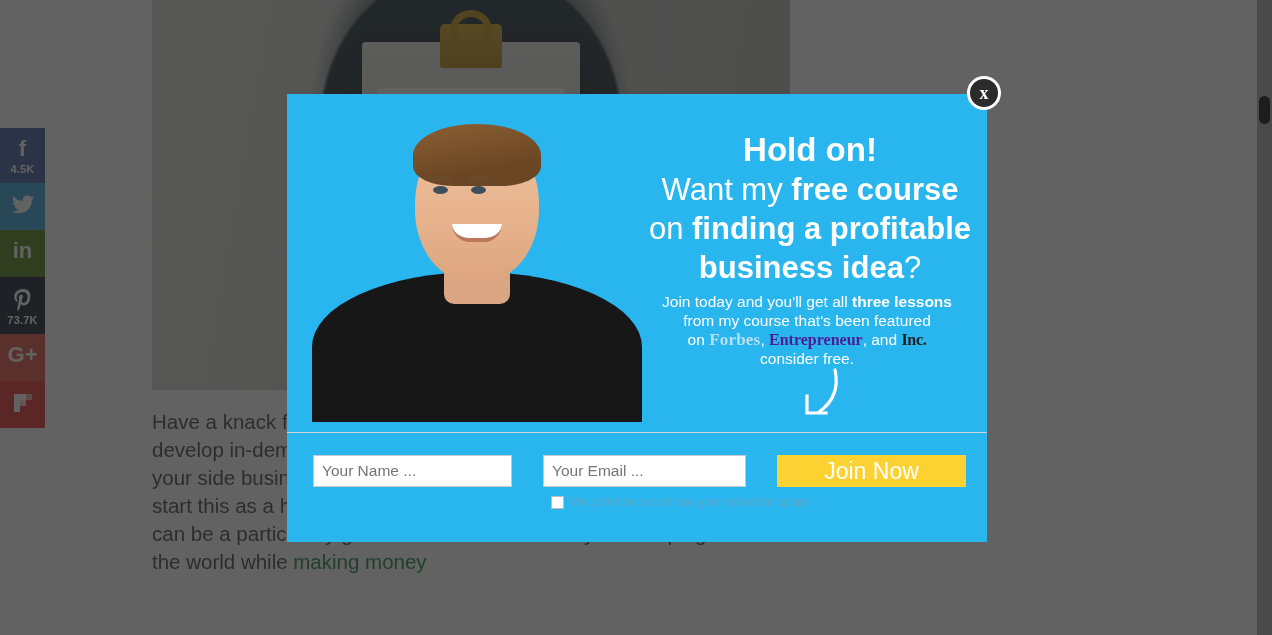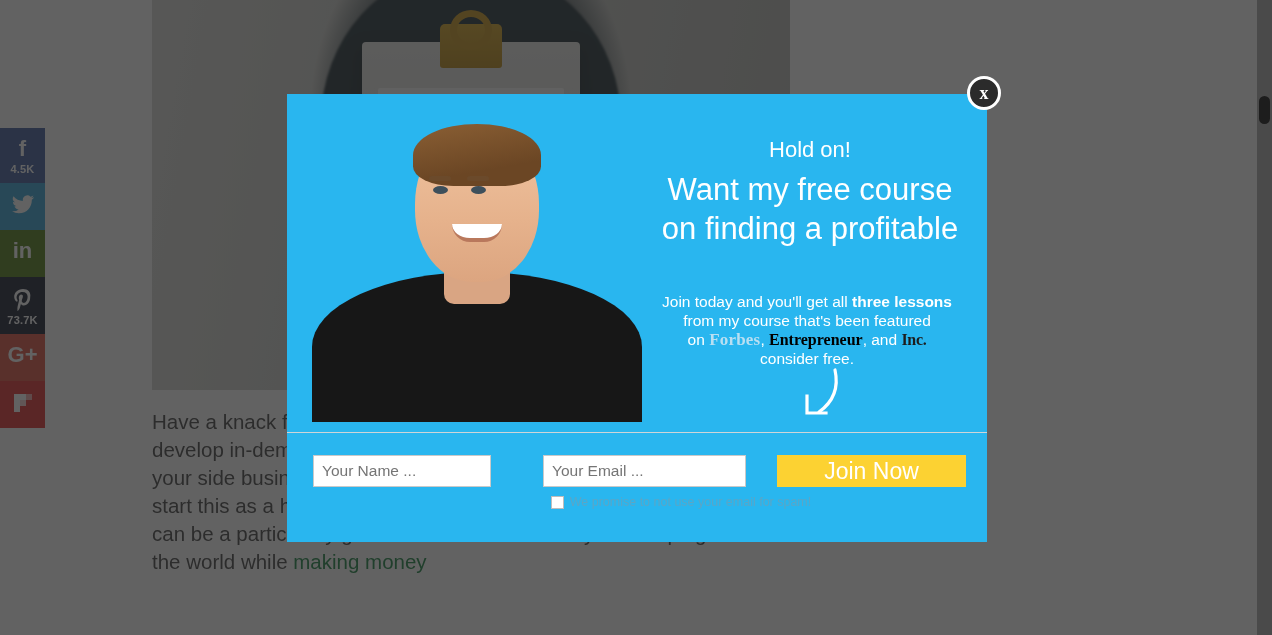--- a/index.html
+++ b/index.html
@@ -170,39 +170,39 @@
     width: 50px; height: 18px;
     border-radius: 0 0 26px 26px;
     background: #ffffff; border-bottom: 4px solid #b9785c;
   }
 
   
   #headline {
     position: absolute; left: 358px; top: 36px; width: 330px;
     text-align: center; color: #ffffff;
   }
-  #headline .l1 { font-size: 22px; line-height: 40px; font-weight: 400; text-align: center; }
+  #headline .l1 { font-size: 33px; line-height: 40px; font-weight: 700; text-align: center; }
   #headline .l2 { font-size: 31px; line-height: 39px; font-weight: 300; }
   #headline .l3 { font-size: 31px; line-height: 39px; font-weight: 300; }
   #headline .l4 { font-size: 31px; line-height: 39px; font-weight: 300; }
-  #headline b { font-weight: 400; }
+  #headline b { font-weight: 700; }
 
   #sub {
     position: absolute; left: 340px; top: 198px; width: 360px;
     text-align: center; color: #ffffff;
     font-size: 15.5px; line-height: 19px;
   }
   #sub b { font-weight: 700; }
   .brand-forbes {
     font-family: "Liberation Serif", serif; font-weight: 700;
     color: #b9dff2; font-size: 17px; letter-spacing: .2px;
   }
   .brand-entrepreneur {
     font-family: "Liberation Serif", serif; font-weight: 700;
-    color: #000000; font-size: 16px;
+    color: #4c1d95; font-size: 16px;
   }
   .brand-inc {
     font-family: "Liberation Serif", serif; font-weight: 700;
     color: #1d1d1d; font-size: 16px; letter-spacing: -.3px;
   }
 
   #arrow-doodle {
     position: absolute; left: 508px; top: 272px; width: 50px; height: 60px;
   }
 
@@ -211,21 +211,21 @@
     position: absolute; left: 0; bottom: 0; width: 700px; height: 110px;
     background: #29b6ef;
     border-top: 1px solid #cfd5d8;
   }
   .field {
     position: absolute; top: 22px; height: 32px;
     background: #ffffff; border: 1px solid #c9c9c9;
     font-size: 15.5px; color: #8d8d8d; padding: 0 8px;
     font-family: "Liberation Sans", sans-serif;
   }
-  #name-field  { left: 26px;  width: 178px; }
+  #name-field  { left: 26px;  width: 199px; }
   #email-field { left: 256px; width: 203px; }
   #join-btn {
     position: absolute; left: 490px; top: 22px; width: 189px; height: 32px;
     background: #fcd232; border: none; color: #ffffff;
     font-size: 23px; font-family: "Liberation Sans", sans-serif;
     cursor: pointer;
   }
   #promise-row {
     position: absolute; left: 0; top: 62px; width: 700px;
     text-align: center; font-size: 12.5px; color: #5aa6c7; margin-left: 44px;
@@ -332,20 +332,21 @@
     <div class="brow r"></div>
     <div class="eye l"></div>
     <div class="eye r"></div>
     <div class="smile"></div>
   </div>
 
   <div id="headline">
     <div class="l1">Hold on!</div>
     <div class="l2"><span>Want my </span><b>free course</b></div>
     <div class="l3"><span>on </span><b>finding a profitable</b></div>
+    <div class="l4"><b>business idea</b><span>?</span></div>
   </div>
 
   <div id="sub">
     <div><span>Join today and you'll get all </span><b>three lessons</b></div>
     <div>from my course that's been featured</div>
     <div><span>on </span><span class="brand-forbes">Forbes</span><span>, </span><span class="brand-entrepreneur">Entrepreneur</span><span>, and </span><span class="brand-inc">Inc.</span></div>
     <div>consider free.</div>
   </div>
 
   <svg id="arrow-doodle" viewBox="0 0 50 60">

